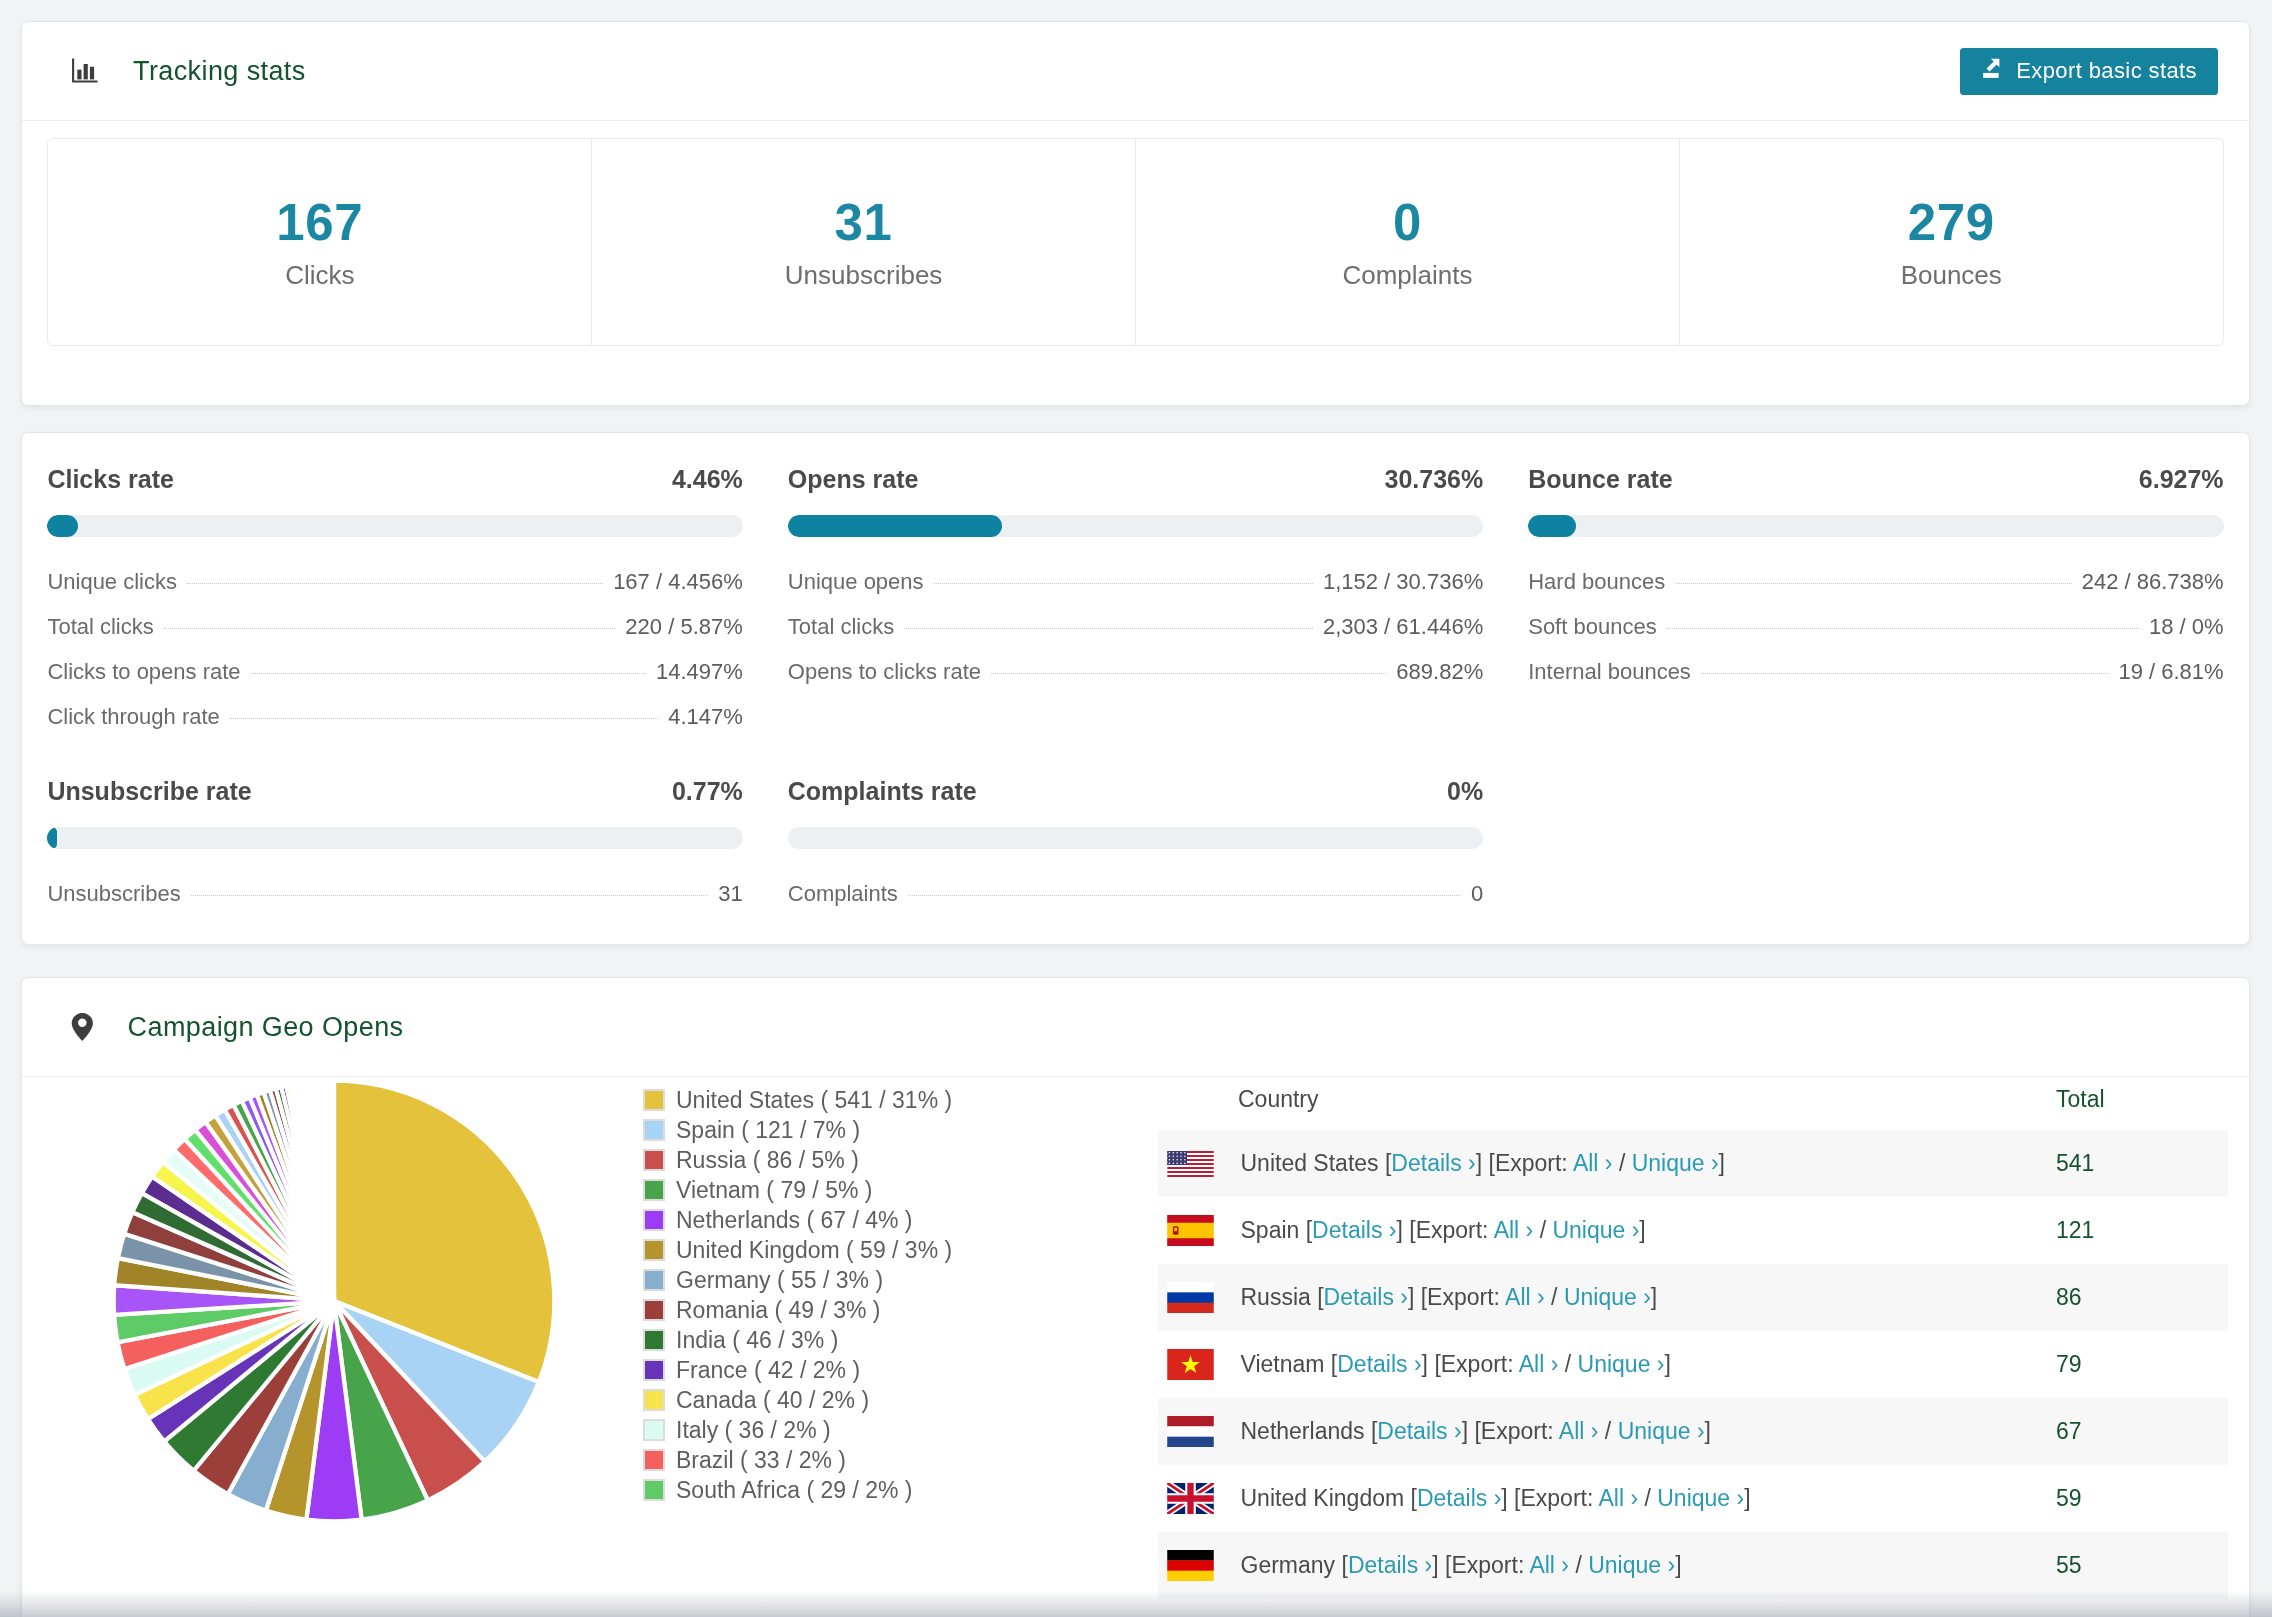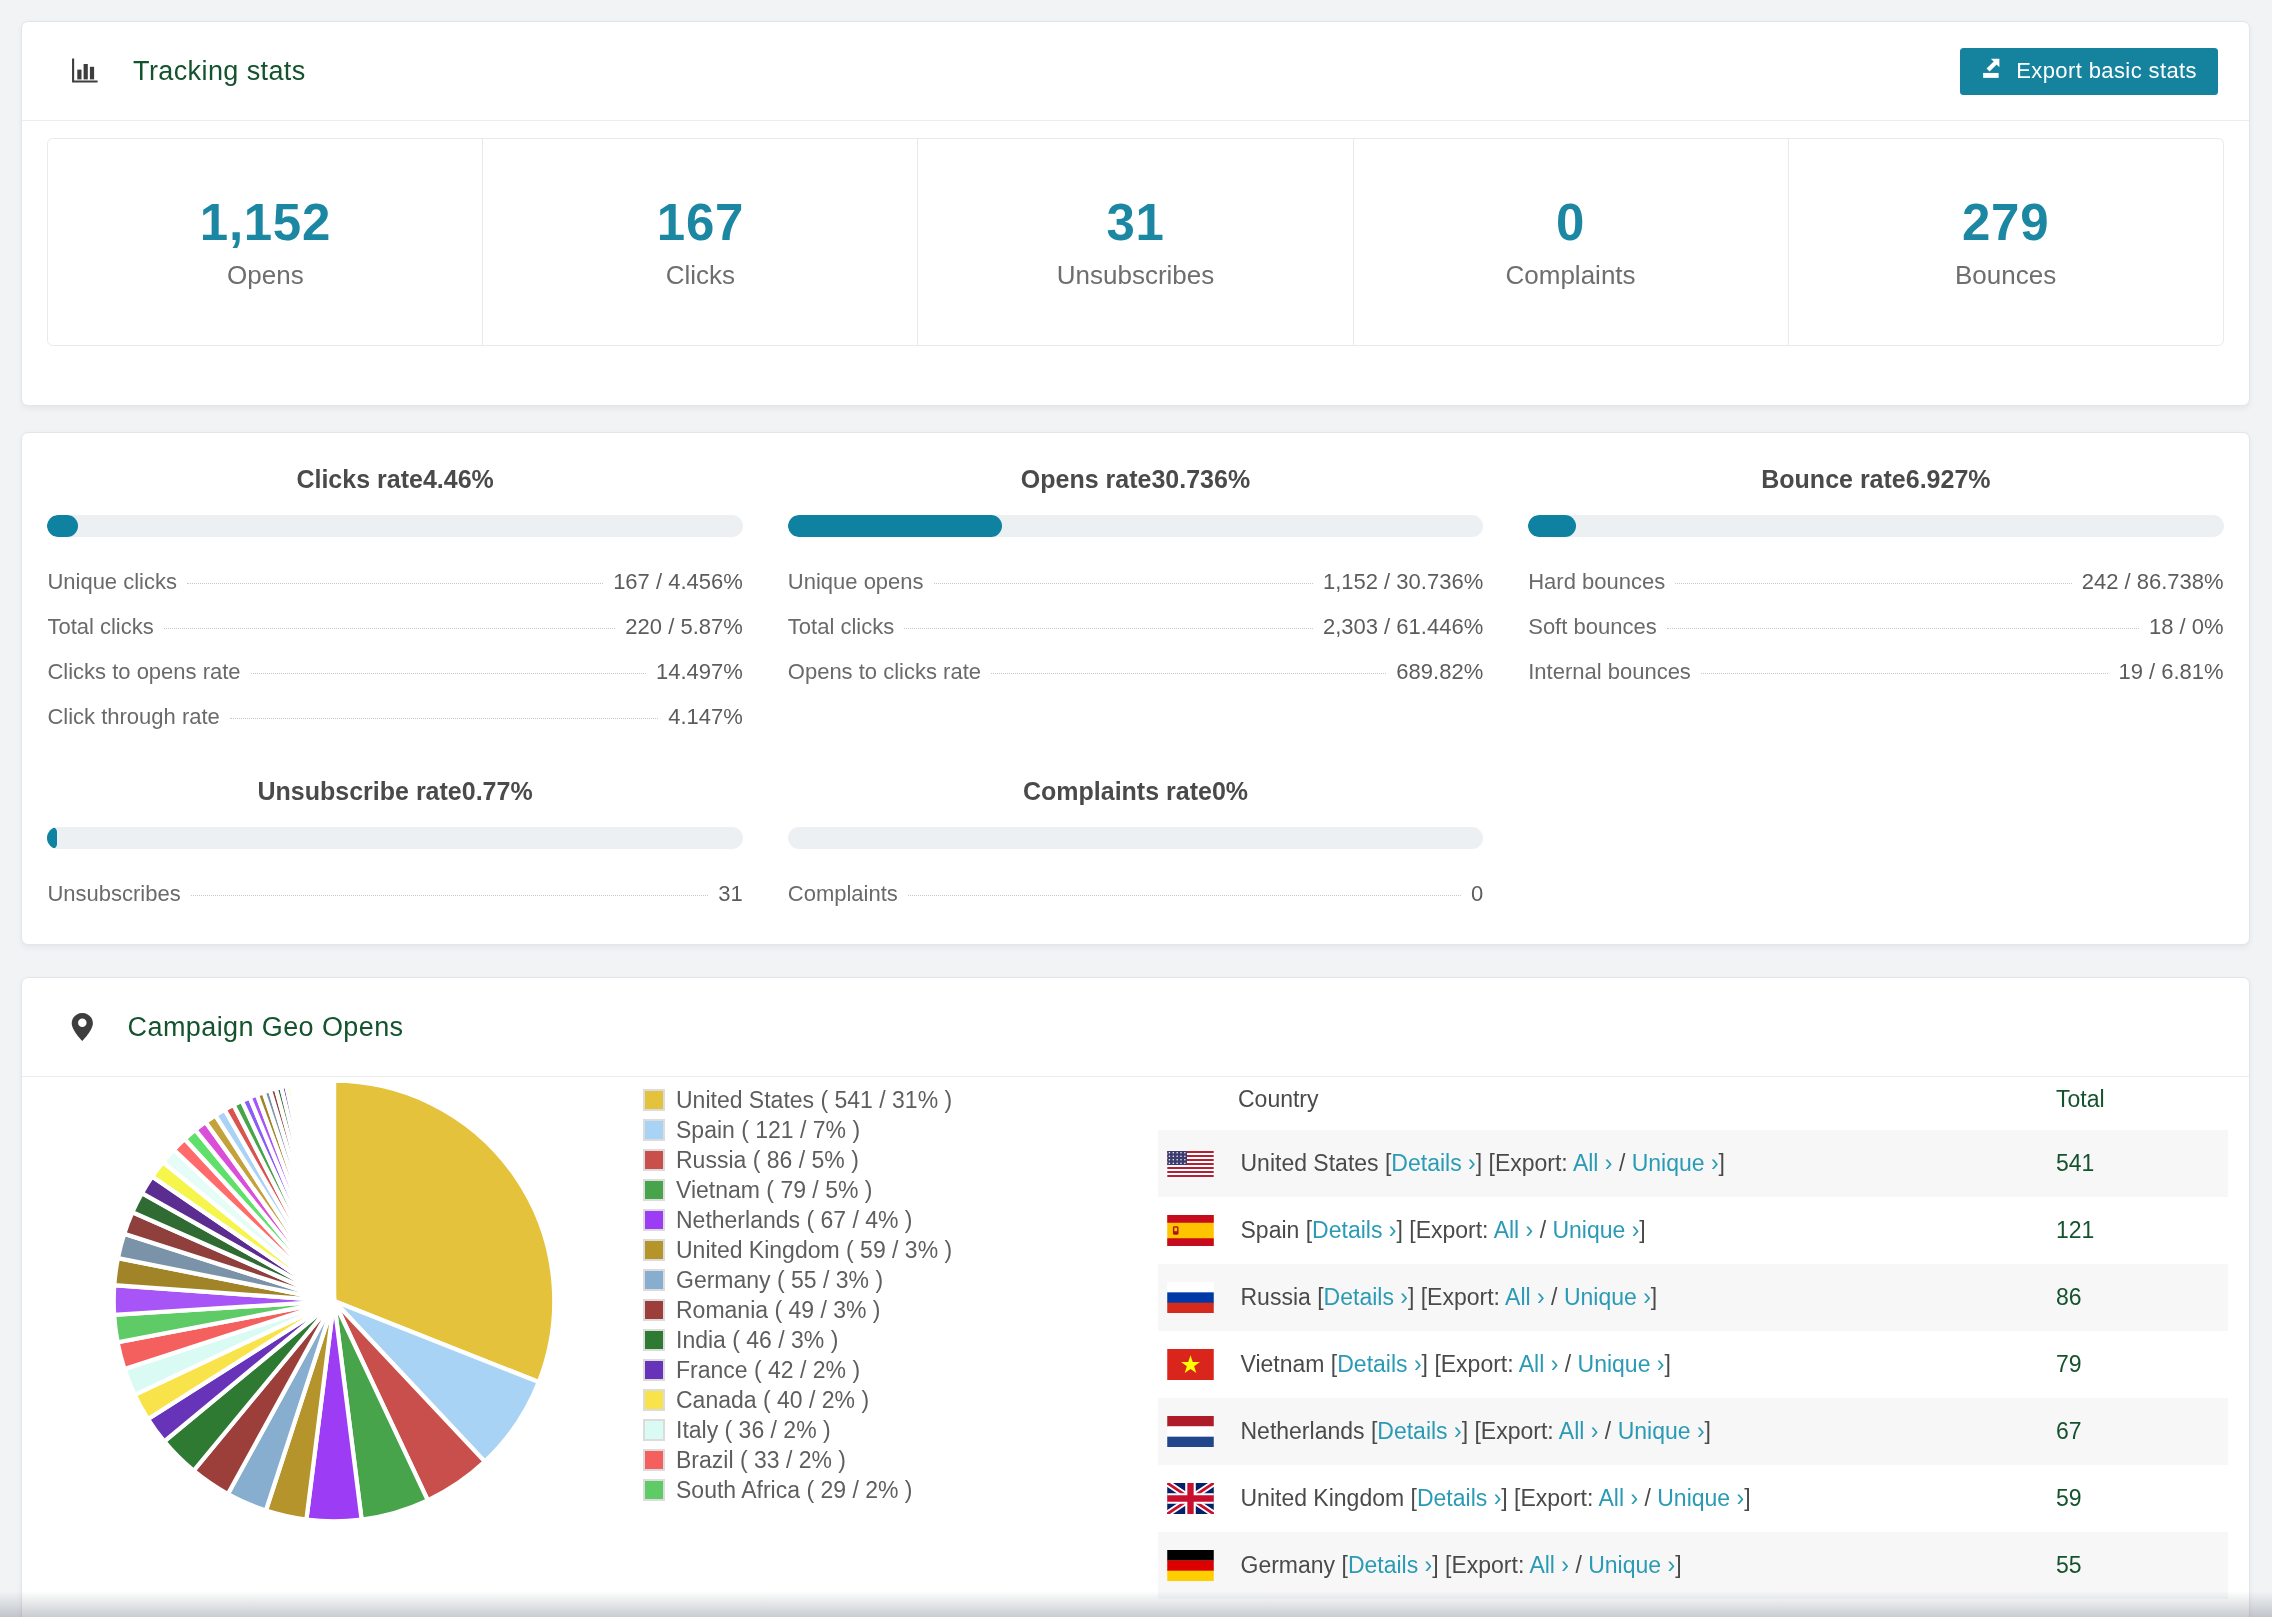--- a/index.html
+++ b/index.html
@@ -39,21 +39,21 @@
   }
   .stat-box{flex:1;display:flex;flex-direction:column;align-items:center;justify-content:center;border-left:0.7px solid #e8eaee}
   .stat-box:first-child{border-left:none}
   .stat-value{font-size:51px;font-weight:700;color:#1b87a2;letter-spacing:0.7px}
   .stat-label{font-size:26px;color:#6e6e6e;margin-top:8.5px}
 
   .rates-grid{
     position:absolute;left:25.4px;right:25.4px;top:32px;
     display:grid;grid-template-columns:repeat(3,1fr);column-gap:45px;row-gap:47px;
   }
-  .rate-head{display:flex;justify-content:center;align-items:baseline;font-size:25px;font-weight:700;color:#4a4a4a}
+  .rate-head{display:flex;justify-content:space-between;align-items:baseline;font-size:25px;font-weight:700;color:#4a4a4a}
   .bar{height:22px;background:#edf0f3;border-radius:11.3px;margin-top:21px;overflow:hidden}
   .bar-fill{height:100%;background:#0e82a0;border-radius:11.3px}
   .rate-rows{margin-top:32px}
   .srow{display:flex;align-items:baseline;font-size:22px;margin-top:19px}
   .srow .lbl{color:#6a6a6a;white-space:nowrap}
   .srow .leader{flex:1;border-bottom:1.4px dotted #c8c8c8;margin:0 10px;transform:translateY(-5px)}
   .srow .val{color:#5c5c5c;white-space:nowrap}
 
   .pie-wrap{position:absolute;left:79px;top:90px;width:466px;height:466px}
   .legend{position:absolute;left:621px;top:107px;list-style:none;margin:0;padding:0}
@@ -98,24 +98,20 @@
         <svg width="24" height="24" viewBox="0 0 34 34">
             <path d="M3 24 h22 v7 H3 z" fill="#fff"></path>
             <path d="M10 20 L22 8" stroke="#fff" stroke-width="6"></path>
             <path d="M14 4 h12 v12 z" fill="#fff"></path>
           </svg>
       </span>
       <span>Export basic stats</span>
     </button>
   </div>
   <div class="stats-group" id="stats-group">
-      <div class="stat-box">
-        <div class="stat-value">1,152</div>
-        <div class="stat-label">Opens</div>
-      </div>
       <div class="stat-box">
         <div class="stat-value">167</div>
         <div class="stat-label">Clicks</div>
       </div>
       <div class="stat-box">
         <div class="stat-value">31</div>
         <div class="stat-label">Unsubscribes</div>
       </div>
       <div class="stat-box">
         <div class="stat-value">0</div>

